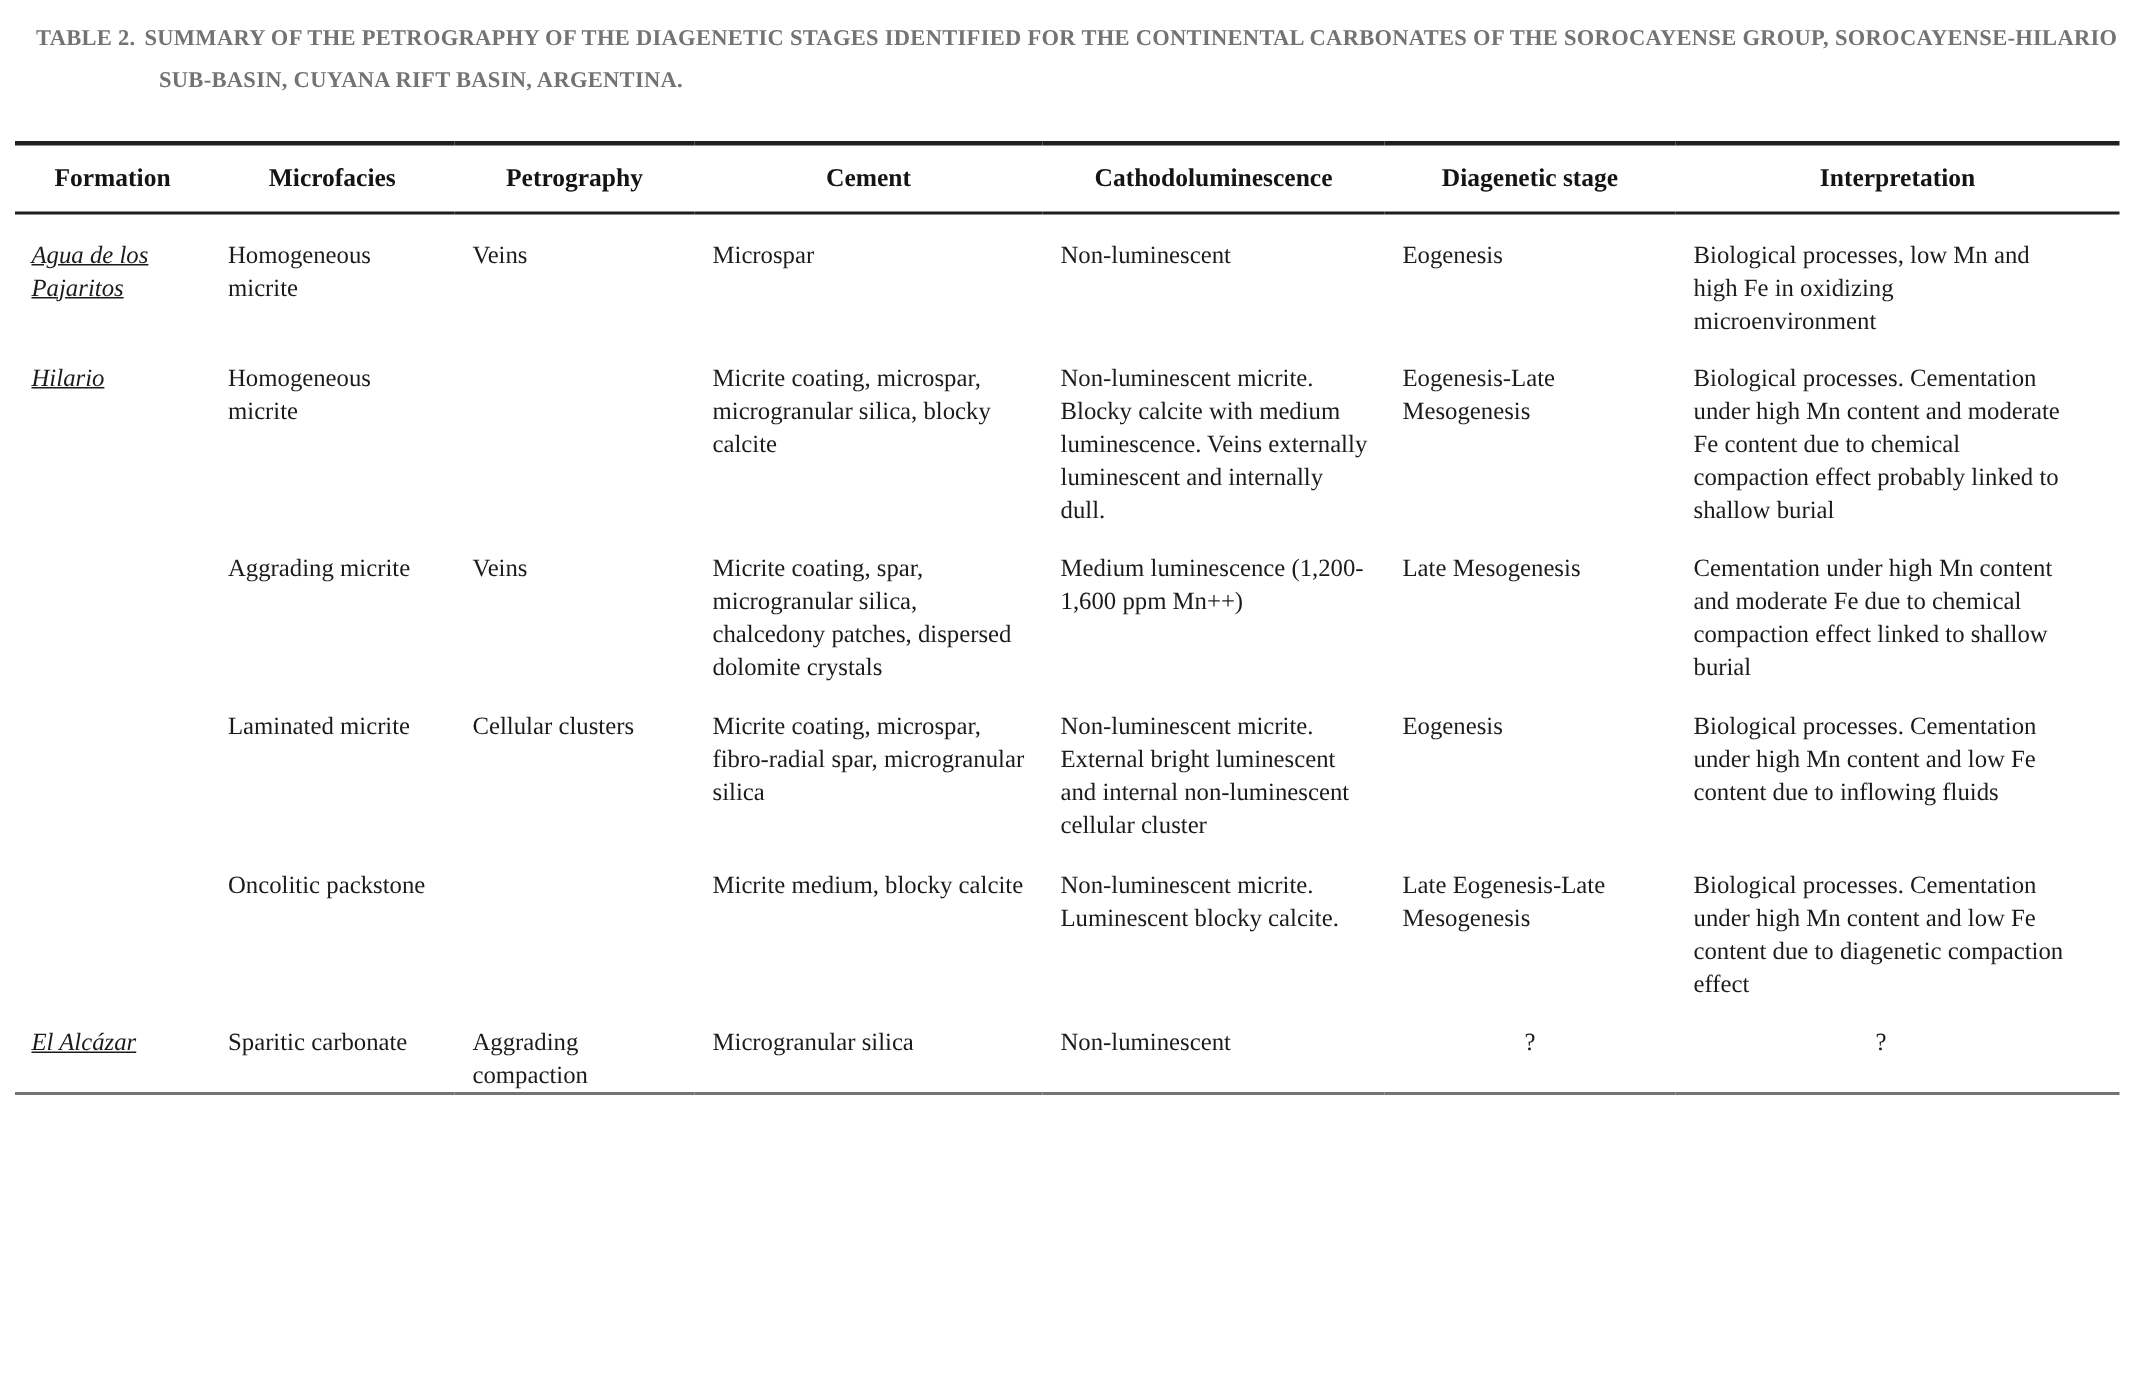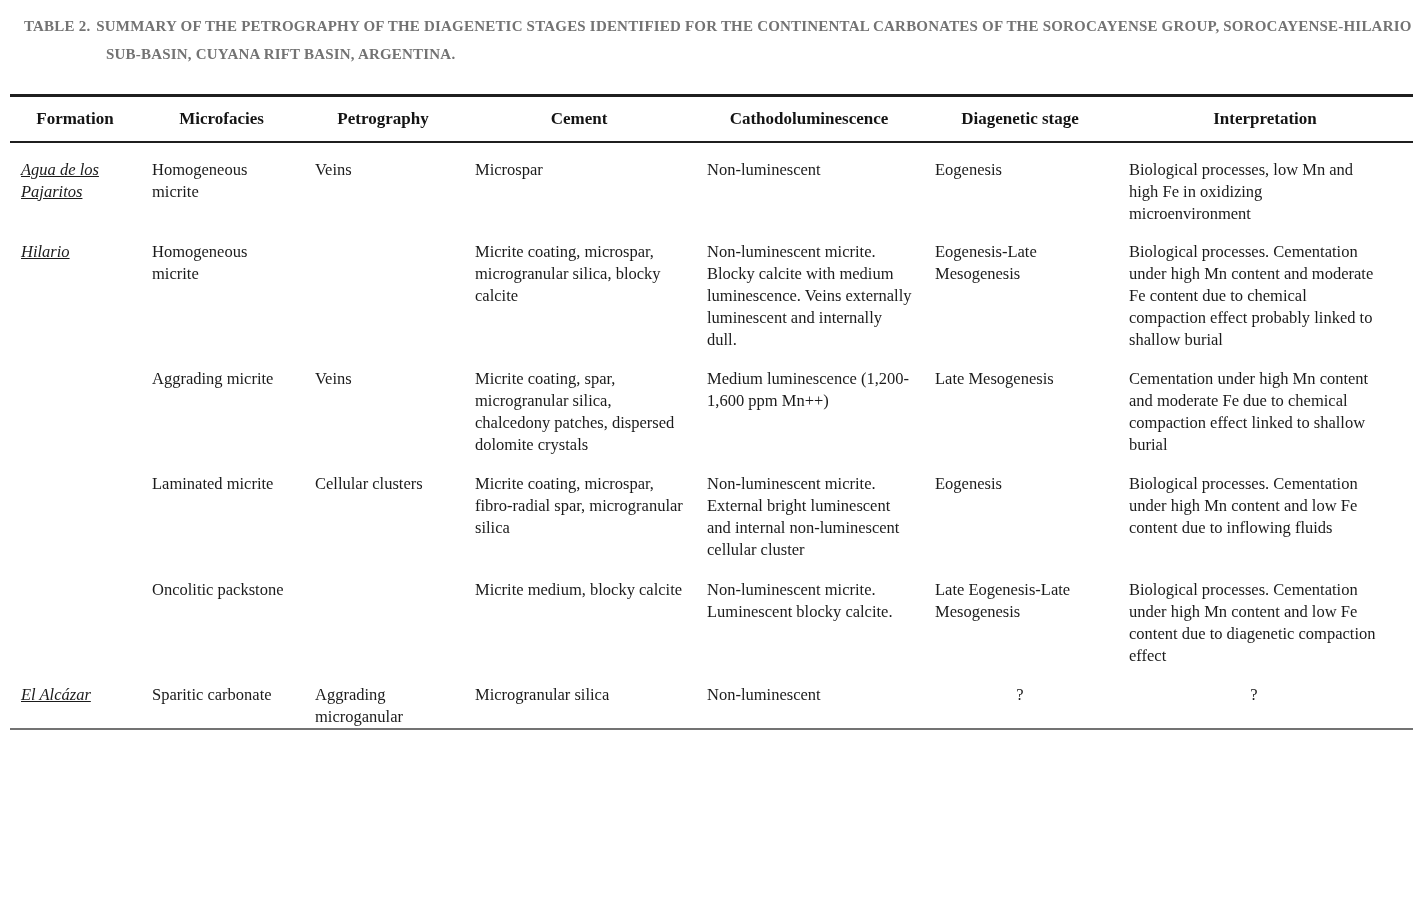--- a/index.html
+++ b/index.html
@@ -135,20 +135,20 @@
       <td>Oncolitic packstone</td>
       <td></td>
       <td>Micrite medium, blocky calcite</td>
       <td>Non-luminescent micrite. Luminescent blocky calcite.</td>
       <td>Late Eogenesis-Late Mesogenesis</td>
       <td class="col-interpretation">Biological processes. Cementation under high Mn content and low Fe content due to diagenetic compaction effect</td>
     </tr>
     <tr class="r8">
       <td class="col-formation">El Alcázar</td>
       <td>Sparitic carbonate</td>
-      <td>Aggrading microganular</td>
+      <td>Aggrading compaction</td>
       <td>Microgranular silica</td>
       <td>Non-luminescent</td>
       <td class="center">?</td>
       <td class="col-interpretation center">?</td>
     </tr>
   </tbody>
 </table>
 
 </body></html>

